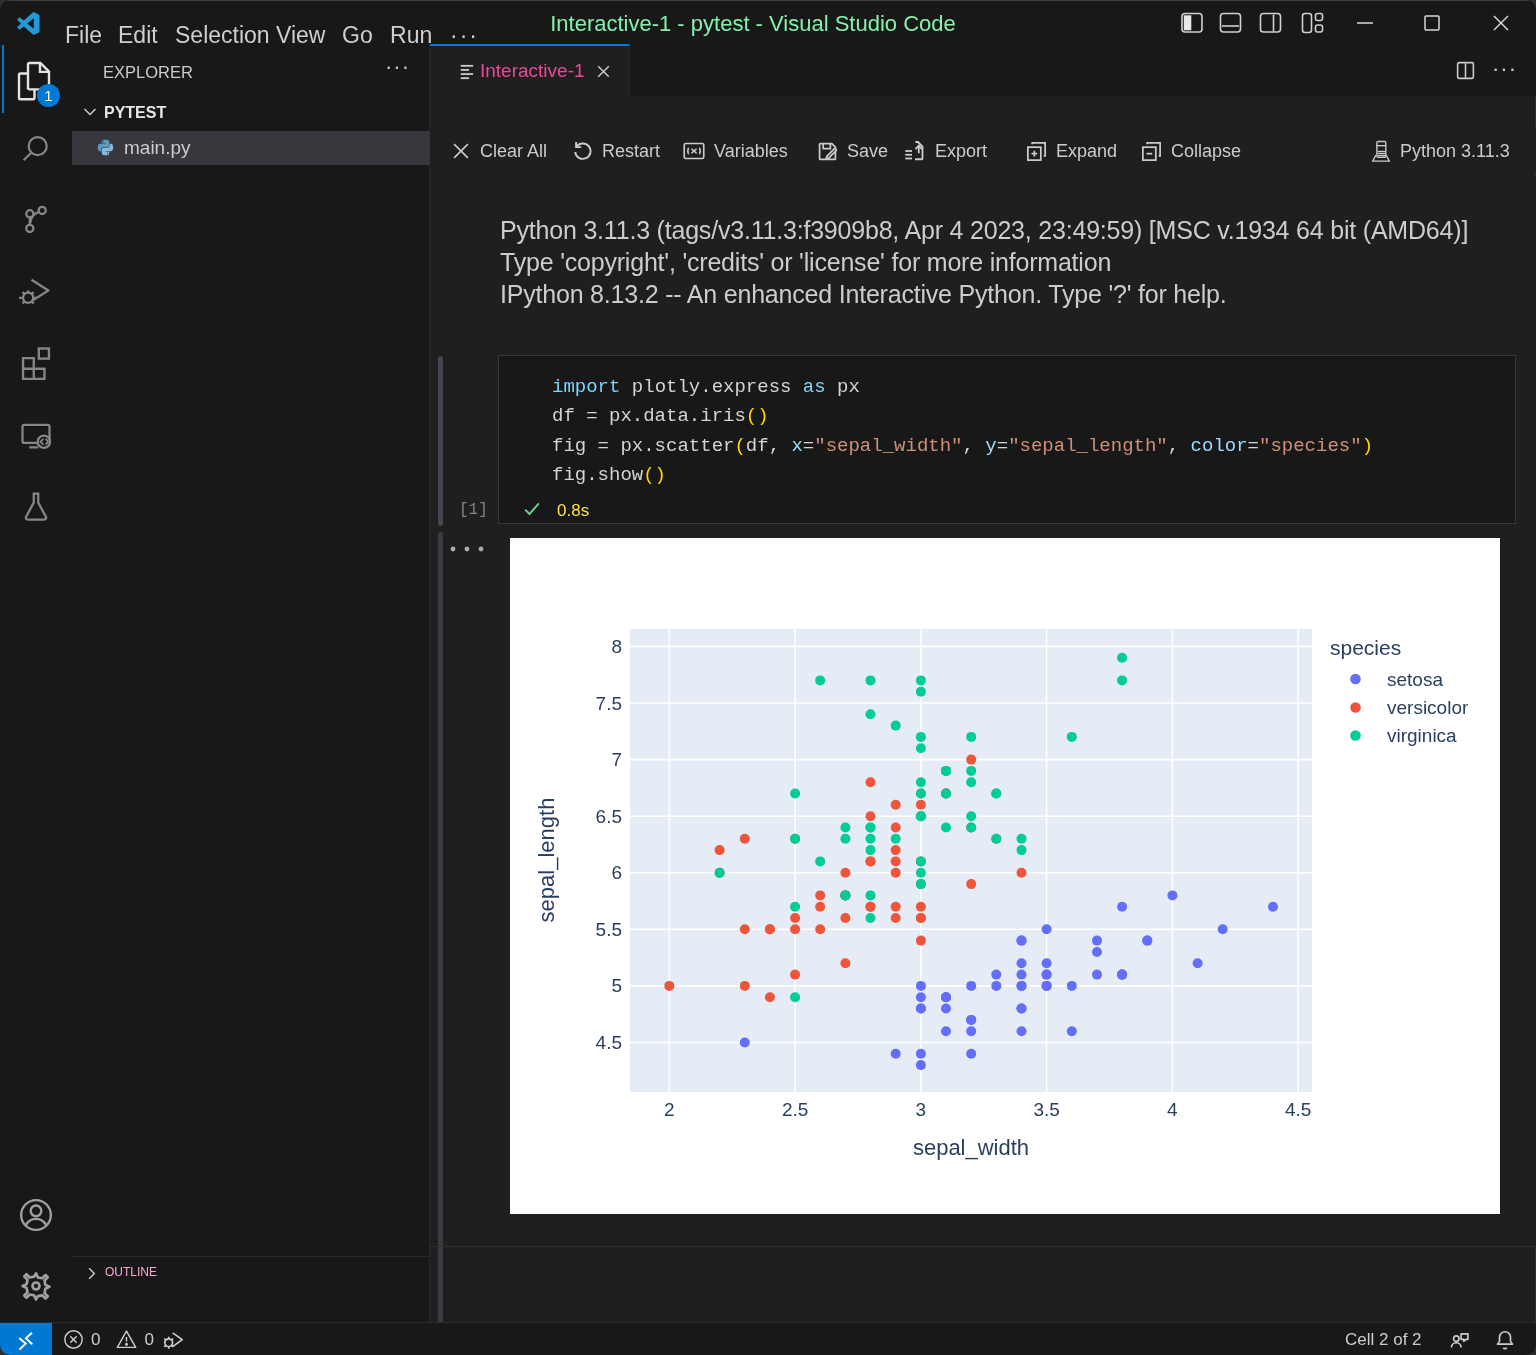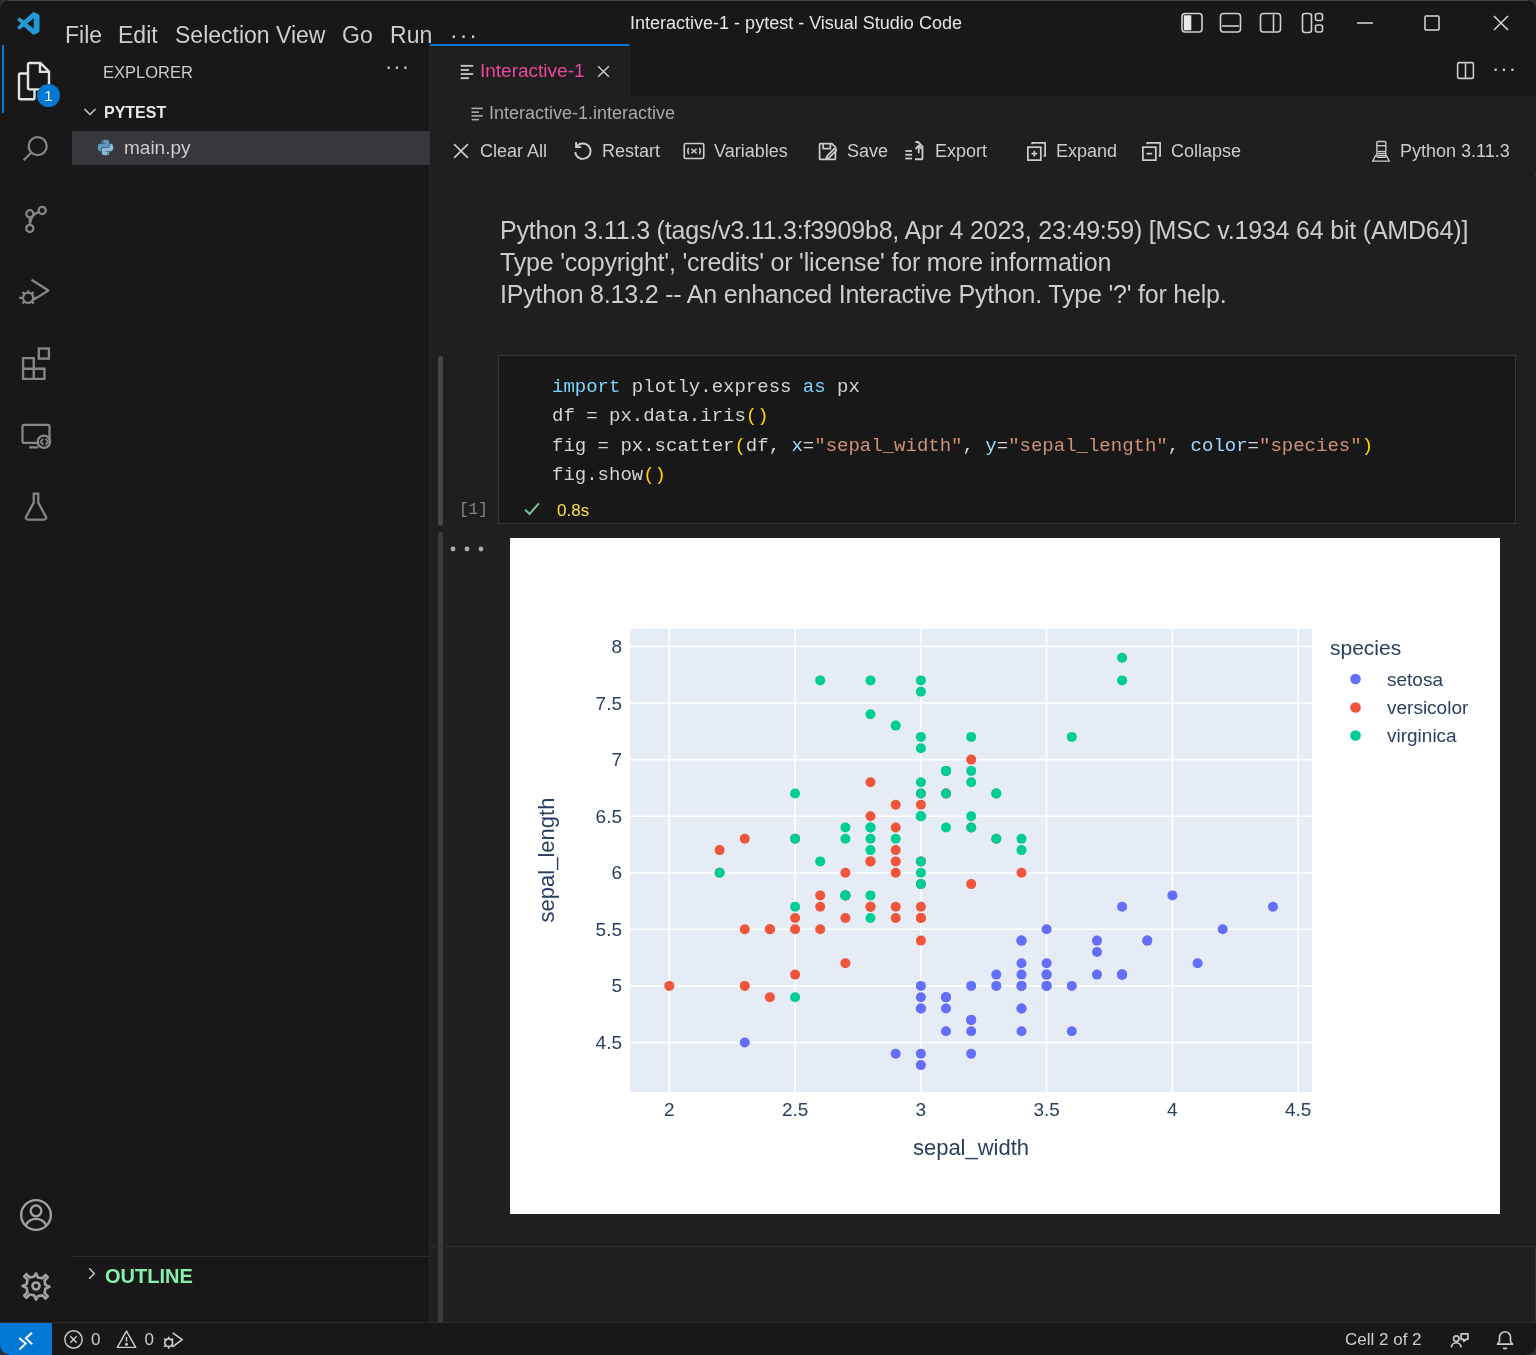--- a/index.html
+++ b/index.html
@@ -6,21 +6,21 @@
 html,body { width:1536px; height:1355px; background:#2e2e2e; overflow:hidden; }
 #win { position:absolute; left:0; top:0; width:1536px; height:1355px; background:#1f1f1f;
   border-radius:10px; overflow:hidden; font-family:"Liberation Sans",sans-serif; color:#cccccc;
   box-shadow: inset 1px 0 0 #383838, inset -1px 0 0 #303030, inset 0 -1px 0 #303030; }
 .abs { position:absolute; }
 svg { display:block; }
 
 #titlebar { position:absolute; left:0; top:0; width:1536px; height:44px; background:#181818; border-top:1px solid #404040; }
 .menuitem { position:absolute; top:12px; height:44px; line-height:45px; font-size:23px; color:#cecece; }
 .menuitem u { text-decoration:underline; text-underline-offset:3px; }
-#wtitle { position:absolute; top:0; width:500px; left:546px; height:44px; line-height:45px; text-align:center; font-size:18px; color:#e5e5e5; }
+#wtitle { position:absolute; top:0; width:500px; left:503px; height:44px; line-height:45px; text-align:center; font-size:22px; color:#86efac; }
 
 #activitybar { position:absolute; left:0; top:44px; width:72px; height:1278px; background:#181818; }
 .acticon { position:absolute; left:0px; width:72px; height:48px; display:flex; align-items:center; justify-content:center; }
 
 #sidebar { position:absolute; left:72px; top:44px; width:358px; height:1278px; background:#181818; border-right:1px solid #252525;}
 
 #tabstrip { position:absolute; left:430px; top:44px; width:1106px; height:52px; background:#181818; }
 #tab { position:absolute; left:0; top:0; width:200px; height:52px; background:#1f1f1f; border-top:2px solid #0078d4; border-right:1px solid #252525; }
 #breadcrumb { position:absolute; left:430px; top:96px; width:1106px; height:37px; background:#1f1f1f; }
 #toolbar { position:absolute; left:430px; top:129px; width:1337px; height:44px; background:#1f1f1f; }
@@ -170,21 +170,21 @@
       <svg class="abs" style="left:24px;top:7px" width="19" height="19" viewBox="0 0 32 32">
         <path fill="#5b98c1" d="M15.9 3c-6.6 0-6.2 2.9-6.2 2.9v3h6.3v.9H7.2S3 9.3 3 15.9c0 6.6 3.7 6.4 3.7 6.4h2.2v-3.1s-.1-3.7 3.6-3.7h6.3s3.5.1 3.5-3.4V6.4S22.9 3 15.9 3zm-3.4 2a1.1 1.1 0 1 1 0 2.3 1.1 1.1 0 0 1 0-2.3z"></path>
         <path fill="#86b8d8" d="M16.1 29c6.6 0 6.2-2.9 6.2-2.9v-3h-6.3v-.9h8.8s4.2.5 4.2-6.1c0-6.6-3.7-6.4-3.7-6.4h-2.2v3.1s.1 3.7-3.6 3.7h-6.3s-3.5-.1-3.5 3.4v5.7S9.1 29 16.1 29zm3.4-2a1.1 1.1 0 1 1 0-2.3 1.1 1.1 0 0 1 0 2.3z"></path>
       </svg>
       <div class="abs" style="left:52px;top:6px;font-size:19px;color:#cccccc;">main.py</div>
     </div>
     <div class="abs" style="left:0;top:1212px;width:358px;height:34px;border-top:1px solid #2b2b2b;">
       <svg class="abs" style="left:12px;top:9px" width="15" height="15" viewBox="0 0 16 16" fill="none" stroke="#cccccc" stroke-width="1.5">
           <path d="M5.5 2.5 L11 8 L5.5 13.5"></path>
         </svg>
-      <div class="abs" style="left:33px;top:8px;font-size:20px;font-weight:bold;color:#86efac;">OUTLINE</div>
+      <div class="abs" style="left:33px;top:8px;font-size:12px;font-weight:normal;color:#f9a8d4;">OUTLINE</div>
     </div>
   </div>
 
   <div id="tabstrip">
     <div id="tab">
       <svg class="abs" style="left:28px;top:15px" width="22" height="22" viewBox="0 0 16 16" stroke="#cccccc" stroke-width="1.3">
         <line x1="2" y1="3.5" x2="11" y2="3.5"></line>
           <line x1="2" y1="6.5" x2="8" y2="6.5"></line>
           <line x1="2" y1="9.5" x2="11" y2="9.5"></line>
           <line x1="2" y1="12.5" x2="8" y2="12.5"></line>
@@ -195,29 +195,20 @@
           <line x1="12.5" y1="3.5" x2="3.5" y2="12.5"></line>
         </svg>
     </div>
     <svg class="abs" style="left:1025px;top:16px" width="21" height="21" viewBox="0 0 16 16" fill="none" stroke="#cccccc" stroke-width="1.2">
         <rect x="2" y="2" width="12" height="12" rx="1"></rect>
         <line x1="8" y1="2.5" x2="8" y2="13.5"></line>
       </svg>
     <div class="abs" style="left:1062px;top:12px;font-size:22px;color:#cccccc;letter-spacing:1px;">···</div>
   </div>
 
-  <div id="breadcrumb">
-    <svg class="abs" style="left:39px;top:8px" width="20" height="20" viewBox="0 0 16 16" stroke="#a9a9a9" stroke-width="1.3">
-      <line x1="2" y1="3.5" x2="11" y2="3.5"></line>
-        <line x1="2" y1="6.5" x2="8" y2="6.5"></line>
-        <line x1="2" y1="9.5" x2="11" y2="9.5"></line>
-        <line x1="2" y1="12.5" x2="8" y2="12.5"></line>
-    </svg>
-    <div class="abs" style="left:59px;top:7px;font-size:18px;color:#a9a9a9;">Interactive-1.interactive</div>
-  </div>
 
   <div id="toolbar">
     <div class="tbitem" style="left:20px">
       <svg width="22" height="22" viewBox="0 0 16 16" stroke="#cccccc" stroke-width="1.2">
           <line x1="3" y1="3" x2="13" y2="13"></line>
           <line x1="13" y1="3" x2="3" y2="13"></line>
         </svg>
       <span>Clear All</span>
     </div>
     <div class="tbitem" style="left:142px">

